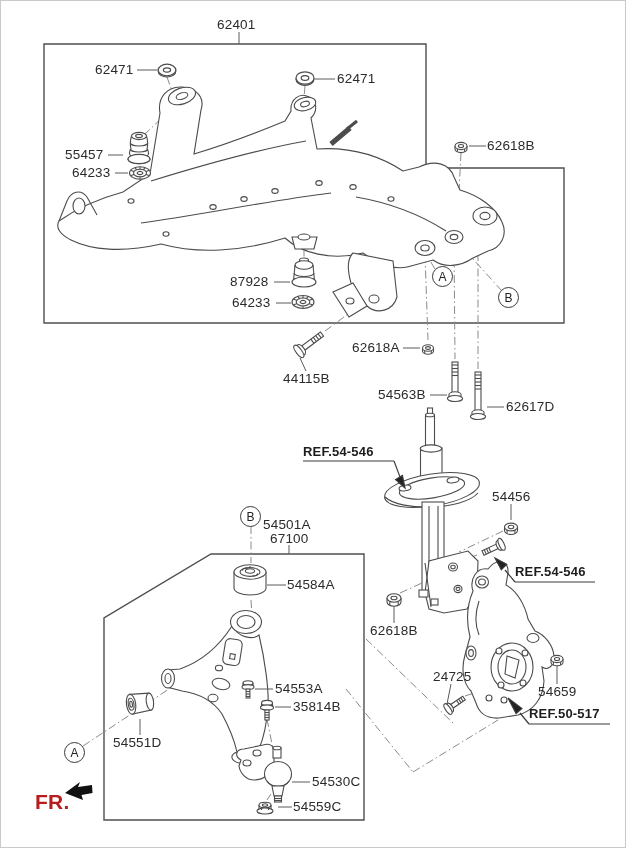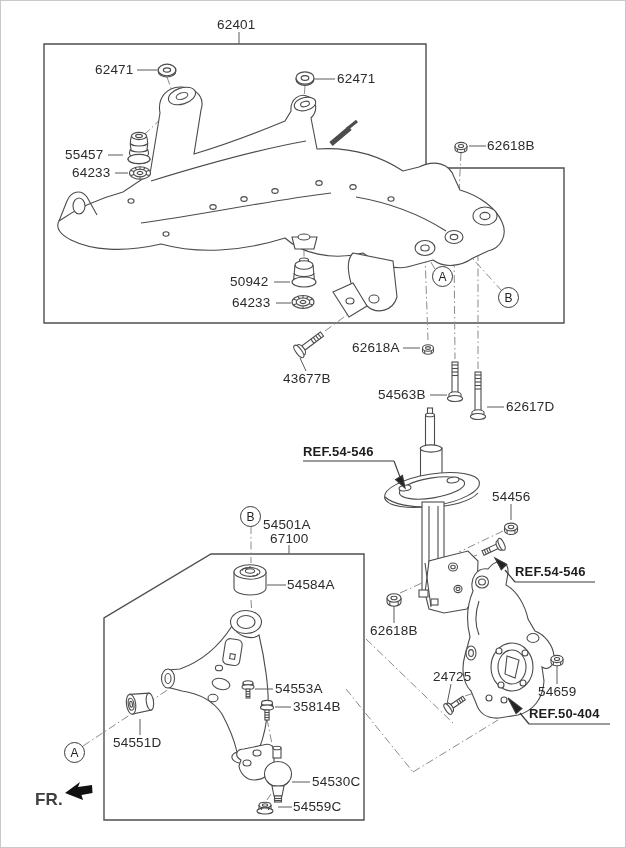--- a/index.html
+++ b/index.html
@@ -3,21 +3,21 @@
 <meta charset="utf-8">
 <style>
   html,body{margin:0;padding:0;background:#fff;}
   .stage{position:relative;width:626px;height:848px;background:#ffffff;
          border:1px solid #c9c9c9;box-sizing:border-box;overflow:hidden;
          font-family:"Liberation Sans",sans-serif;}
   .stage svg{position:absolute;left:0;top:0;}
   .lbl{position:absolute;font-size:13.5px;line-height:1.05;color:#2b2b2b;
        letter-spacing:.2px;white-space:nowrap;}
   .lbl.bold{font-weight:bold;font-size:13px;letter-spacing:.2px;color:#1d1d1d;}
-  .lbl.fr{font-weight:bold;font-size:17px;color:#404040;}
+  .lbl.fr{font-weight:bold;font-size:21px;color:#b91c1c;}
   .marker{position:absolute;width:21px;height:21px;box-sizing:border-box;
           border:1.4px solid #3a3a3a;border-radius:50%;background:#fff;
           display:flex;align-items:center;justify-content:center;
           font-size:12px;color:#222;}
 </style>
 </head>
 <body>
 
 <div class="stage">
 
@@ -404,38 +404,38 @@
     <path d="M91,784 L77,786 L79,781 L64,792 L82,799 L80.5,794 L91.5,792 Z"></path>
   </g>
 </svg>
 
 <div class="lbl" style="left:216px;top:17px">62401</div>
 <div class="lbl" style="left:94px;top:62px">62471</div>
 <div class="lbl" style="left:336px;top:71px">62471</div>
 <div class="lbl" style="left:64px;top:147px">55457</div>
 <div class="lbl" style="left:71px;top:165px">64233</div>
 <div class="lbl" style="left:486px;top:138px">62618B</div>
-<div class="lbl" style="left:229px;top:274px">50942</div>
+<div class="lbl" style="left:229px;top:274px">87928</div>
 <div class="lbl" style="left:231px;top:295px">64233</div>
 <div class="lbl" style="left:351px;top:340px">62618A</div>
-<div class="lbl" style="left:282px;top:371px">43677B</div>
+<div class="lbl" style="left:282px;top:371px">44115B</div>
 <div class="lbl" style="left:377px;top:387px">54563B</div>
 <div class="lbl" style="left:505px;top:399px">62617D</div>
 <div class="lbl bold" style="left:302px;top:444px">REF.54-546</div>
 <div class="lbl" style="left:491px;top:489px">54456</div>
 <div class="lbl bold" style="left:514px;top:564px">REF.54-546</div>
 <div class="lbl" style="left:262px;top:517px">54501A</div>
 <div class="lbl" style="left:269px;top:531px">67100</div>
 <div class="lbl" style="left:286px;top:577px">54584A</div>
 <div class="lbl" style="left:369px;top:623px">62618B</div>
 <div class="lbl" style="left:274px;top:681px">54553A</div>
 <div class="lbl" style="left:292px;top:699px">35814B</div>
 <div class="lbl" style="left:432px;top:669px">24725</div>
 <div class="lbl" style="left:537px;top:684px">54659</div>
-<div class="lbl bold" style="left:528px;top:706px">REF.50-404</div>
+<div class="lbl bold" style="left:528px;top:706px">REF.50-517</div>
 <div class="lbl" style="left:112px;top:735px">54551D</div>
 <div class="lbl" style="left:311px;top:774px">54530C</div>
 <div class="lbl" style="left:292px;top:799px">54559C</div>
 <div class="lbl fr" style="left:34px;top:790px">FR.</div>
 
 <div class="marker" style="left:431px;top:265px">A</div>
 <div class="marker" style="left:497px;top:286px">B</div>
 <div class="marker" style="left:239px;top:505px">B</div>
 <div class="marker" style="left:63px;top:741px">A</div>
 

